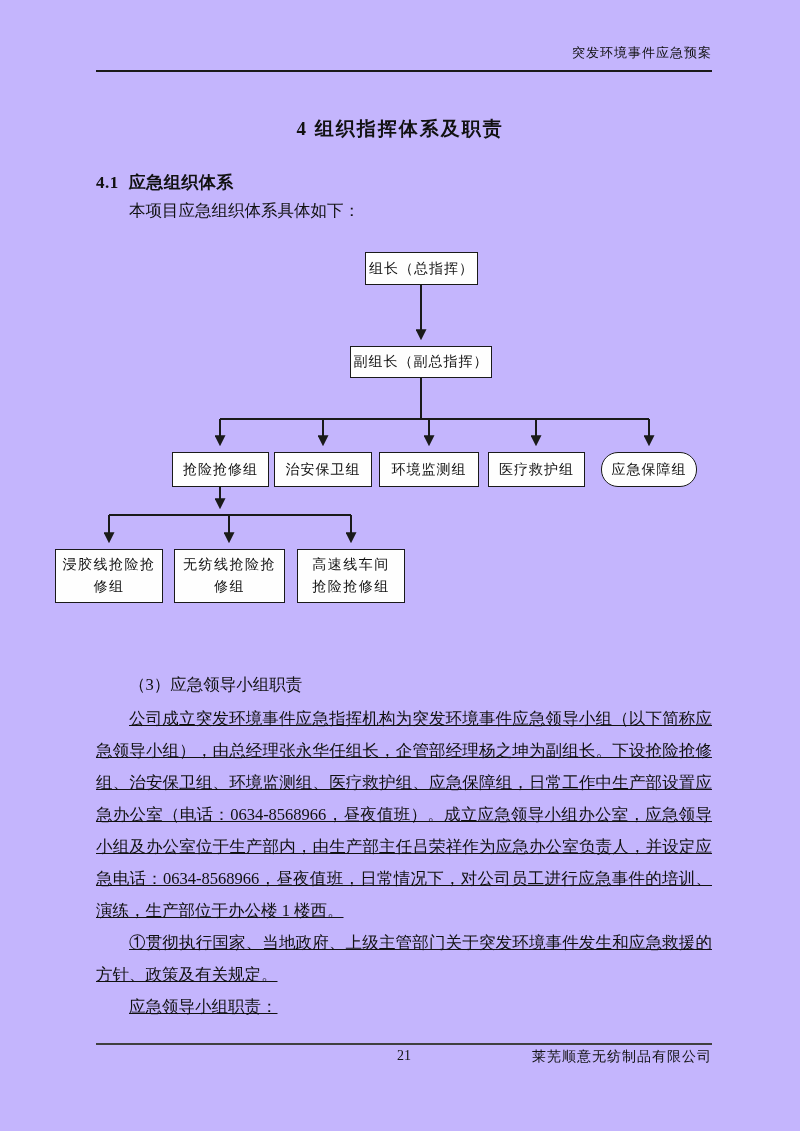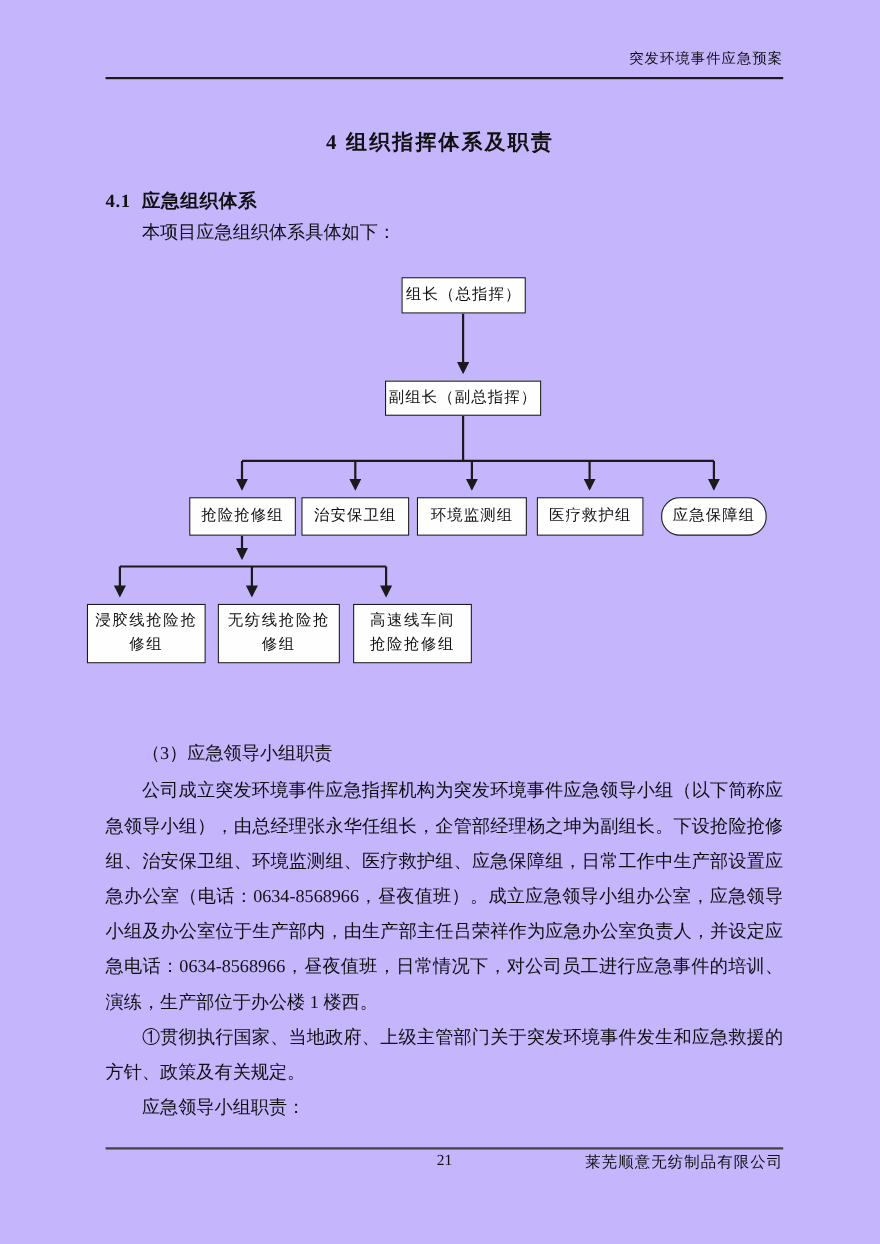--- a/index.html
+++ b/index.html
@@ -76,42 +76,42 @@
     border: 1.5px solid #1a1a1a;
     background: #fefefe;
     display: flex;
     align-items: center;
     justify-content: center;
     font-size: 14px;
     text-align: center;
     letter-spacing: 1px;
     line-height: 20px;
   }
-  .cbox.two-line { white-space: pre-line; line-height: 22px; letter-spacing: 1.5px; margin-left: 24px; }
+  .cbox.two-line { white-space: pre-line; line-height: 22px; letter-spacing: 1.5px; }
   .b-root   { left: 365px; top: 7px;   width: 113px; height: 33px; }
   .b-deputy { left: 350px; top: 101px; width: 142px; height: 32px; }
   .b-team0  { left: 172px; top: 207px; width: 97px;  height: 35px; }
   .b-team1  { left: 274px; top: 207px; width: 98px;  height: 35px; font-family: Liberation Mono, monospace; }
   .b-team2  { left: 379px; top: 207px; width: 100px; height: 35px; }
   .b-team3  { left: 488px; top: 207px; width: 97px;  height: 35px; }
   .b-team4  { left: 601px; top: 207px; width: 96px;  height: 35px; border-radius: 17px; }
   .b-sub0   { left: 55px;  top: 304px; width: 108px; height: 54px; }
   .b-sub1   { left: 174px; top: 304px; width: 111px; height: 54px; }
   .b-sub2   { left: 297px; top: 304px; width: 108px; height: 54px; }
   
   .body-text {
     position: absolute;
     left: 96px;
     width: 616px;
     top: 703px;
     font-size: 16.5px;
     line-height: 32px;
     text-align: justify;
   }
-  .body-text p { text-indent: 2em; }
+  .body-text p { text-indent: 2em; text-decoration: underline; }
   
   .footer {
     position: absolute;
     left: 96px;
     width: 616px;
     top: 1043px;
     border-top: 2px solid #404040;
     padding-top: 3px;
     font-size: 14px;
   }

